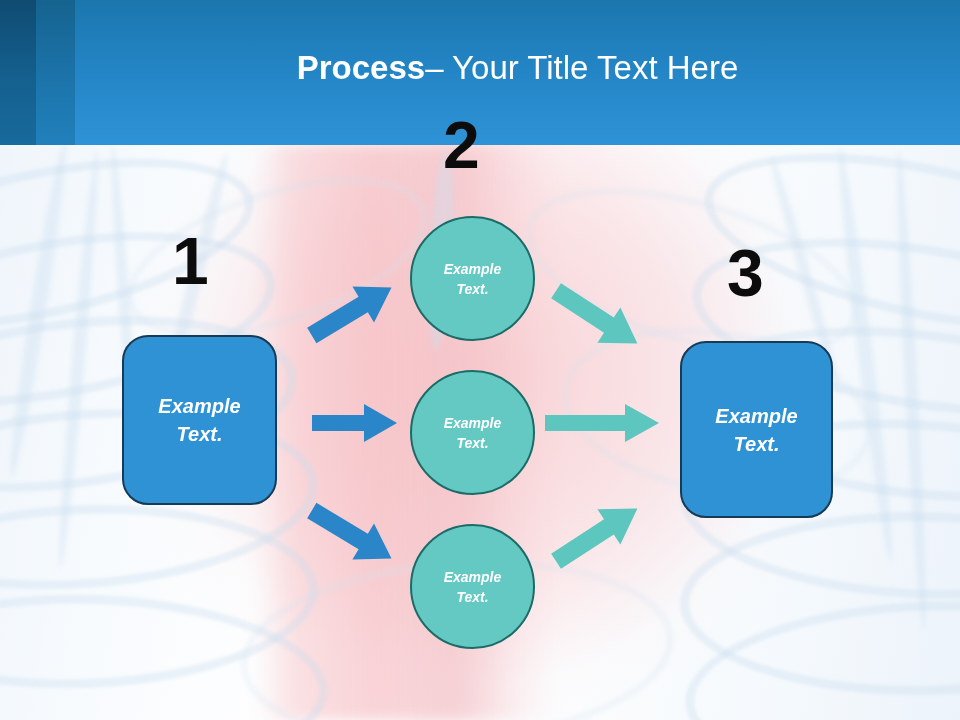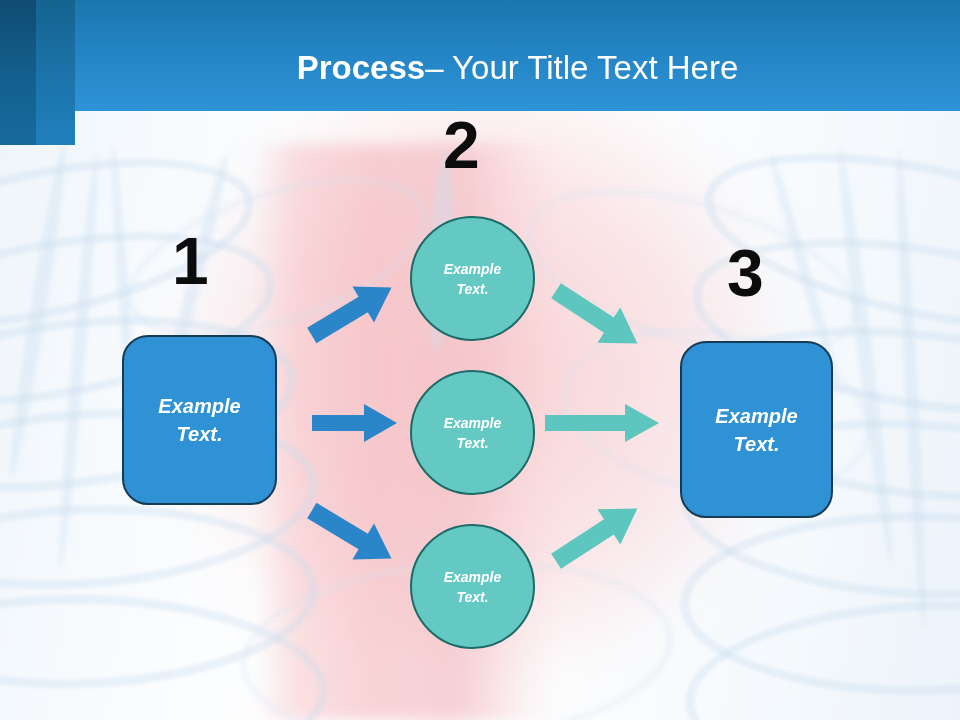--- a/index.html
+++ b/index.html
@@ -72,21 +72,21 @@
   .bg-veil {
     position: absolute;
     inset: 0;
     background: rgba(255,255,255,0.30);
   }
 
   
   .header {
     position: absolute;
     left: 0; top: 0;
-    width: 960px; height: 111px;
+    width: 960px; height: 145px;
     background: linear-gradient(180deg, #1b76ad 0%, #2384c4 45%, #2e93d6 100%);
     z-index: 5;
   }
   .header-stripe-a {
     position: absolute;
     left: 0; top: 0;
     width: 36px; height: 145px;
     background: linear-gradient(180deg, #0f4b72 0%, #14608f 55%, #186a9c 100%);
   }
   .header-stripe-b {

